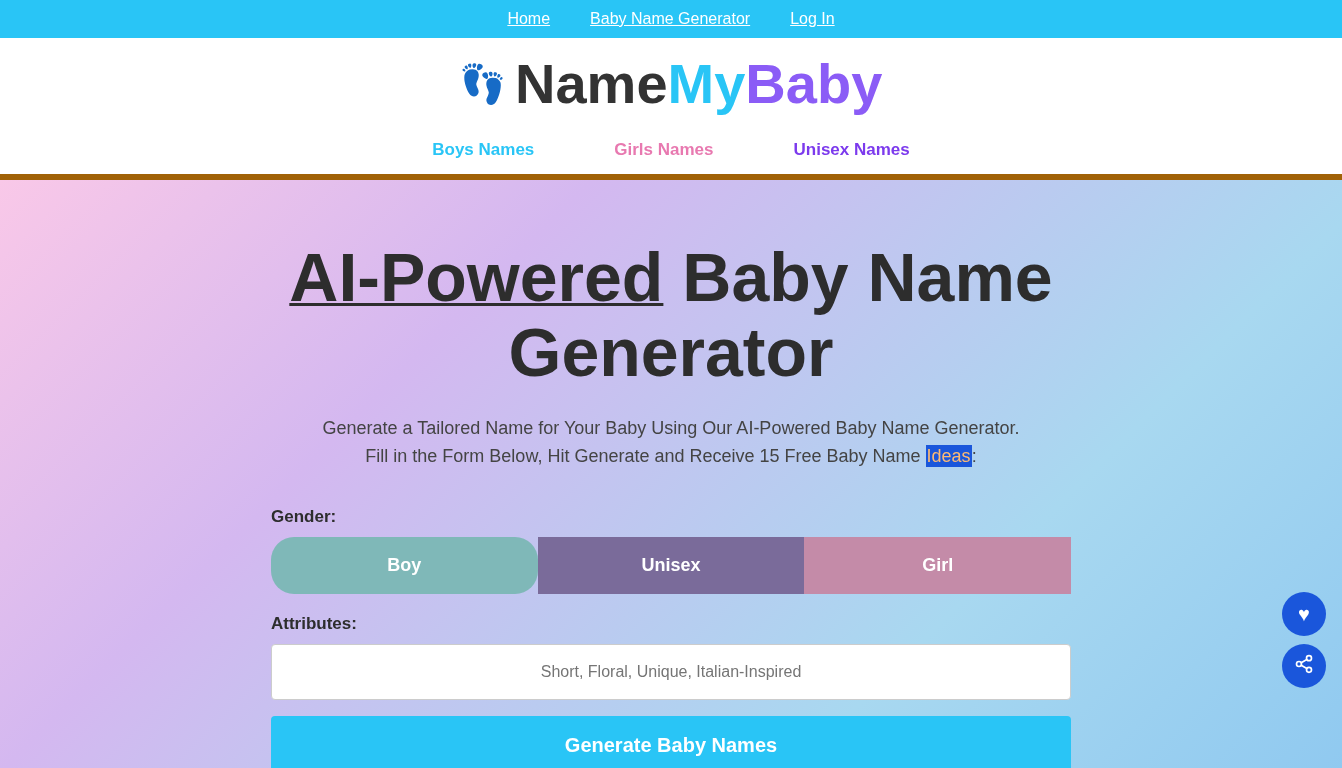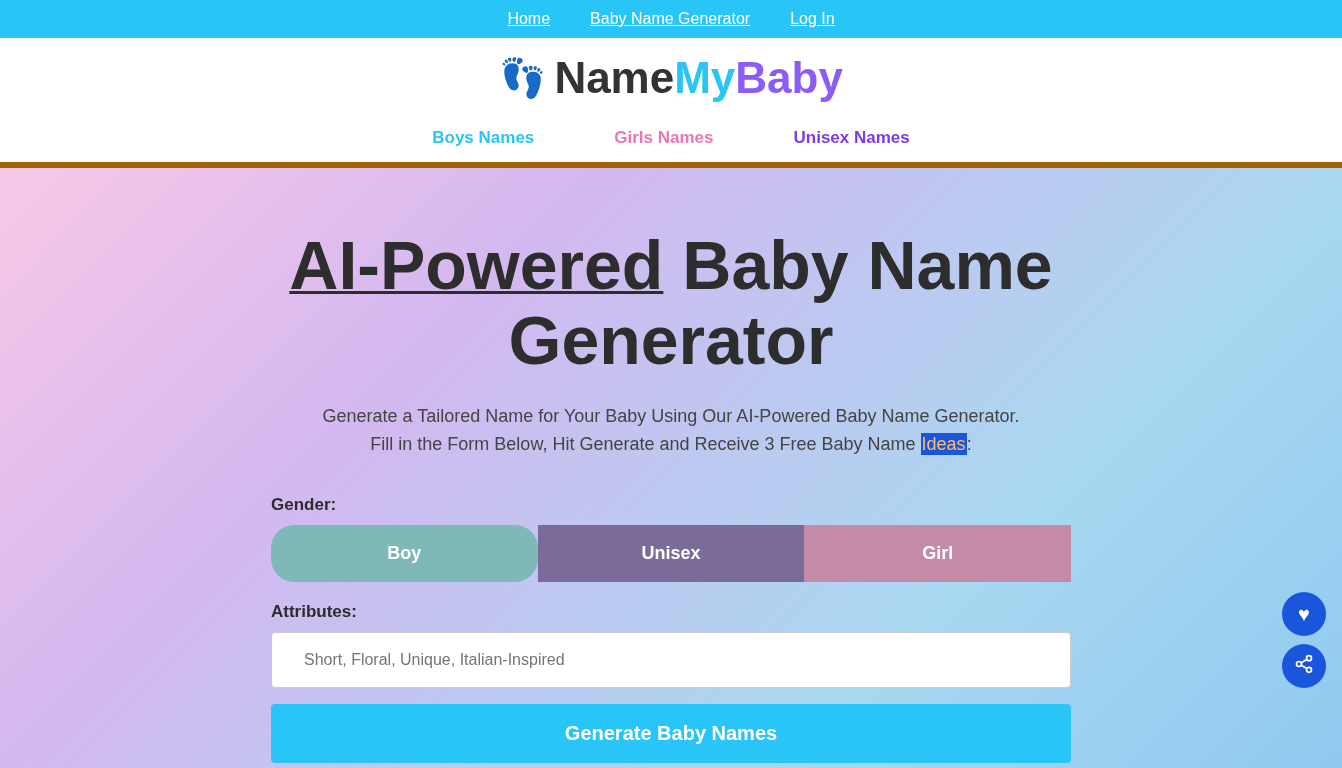--- a/index.html
+++ b/index.html
@@ -32,21 +32,21 @@
     }
     .logo-container {
       display: flex;
       align-items: center;
       gap: 8px;
     }
     .logo-icon {
       font-size: 38px;
     }
     .logo-text {
-      font-size: 44px;
+      font-size: 56px;
       font-weight: bold;
       line-height: 1;
     }
     .logo-name { color: #333; }
     .logo-my { color: #29c5f6; }
     .logo-baby { color: #8b5cf6; }
 
     
     .sec-nav {
       background: #fff;
@@ -150,20 +150,21 @@
     .attributes-input {
       width: 100%;
       padding: 18px 32px;
       font-size: 16px;
       color: #aaa;
       border: 1px solid #ccc;
       border-radius: 4px;
       background: #fff;
       margin-bottom: 16px;
       outline: none;
+      text-align: center;
     }
 
     .generate-btn {
       width: 100%;
       padding: 18px;
       background: #29c5f6;
       color: #fff;
       font-size: 20px;
       font-weight: 700;
       border: none;
@@ -219,21 +220,21 @@
 </nav>
 
 <section class="hero">
   <h1 class="hero-title">
     <span class="underline-part">AI-Powered</span>
     <span> <span>Baby Name Generator</span></span>
   </h1>
 
   <p class="hero-subtitle">
     <span>Generate a Tailored Name for Your Baby Using Our AI-Powered Baby Name Generator.</span><br>
-    <span>Fill in the Form Below, Hit Generate and Receive 3 Free Baby Name </span><span class="highlight">Ideas</span><span>:</span>
+    <span>Fill in the Form Below, Hit Generate and Receive 15 Free Baby Name </span><span class="highlight">Ideas</span><span>:</span>
   </p>
 
   <div class="form-container">
     <label class="form-label">Gender:</label>
     <div class="gender-buttons">
       <button class="gender-btn boy">Boy</button>
       <button class="gender-btn unisex">Unisex</button>
       <button class="gender-btn girl">Girl</button>
     </div>
 

